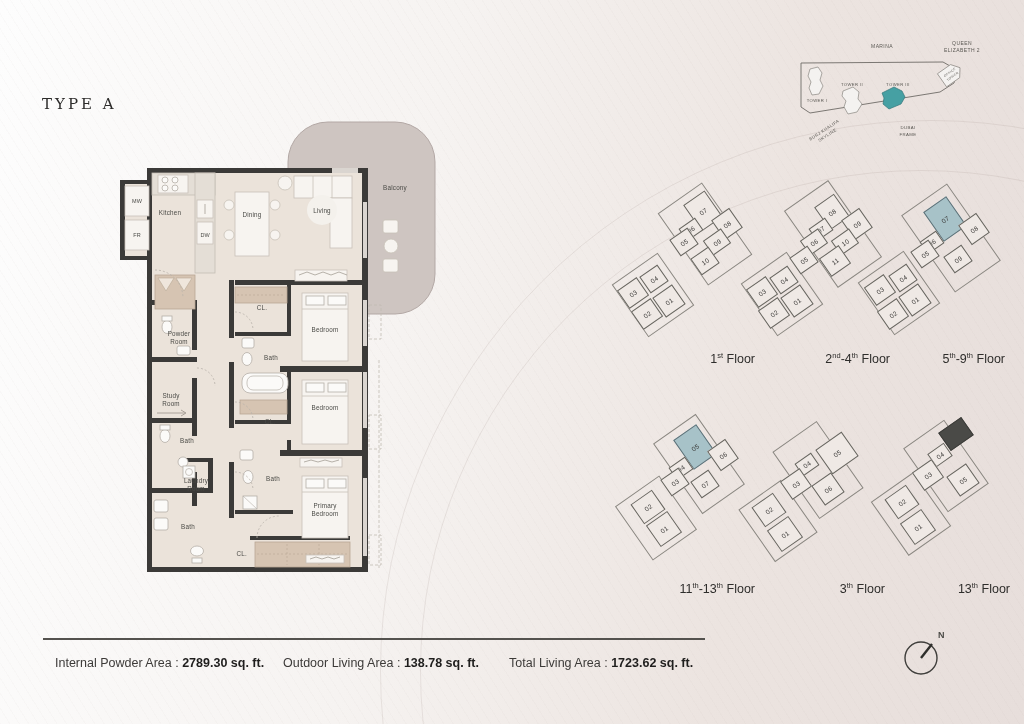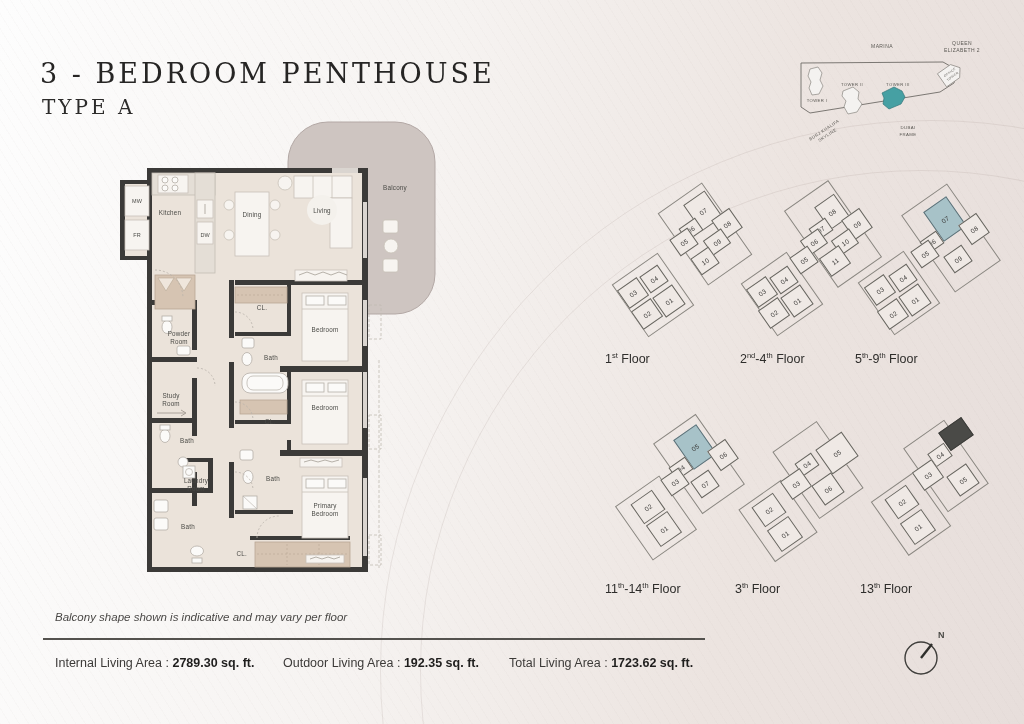--- a/index.html
+++ b/index.html
@@ -8,37 +8,37 @@
     background:linear-gradient(100deg,#fdfdfd 0%,#f6f3f1 40%,#ece4e0 72%,#e7dedb 100%);}
   #canvas::before{content:"";position:absolute;inset:0;pointer-events:none;
     background:repeating-linear-gradient(58deg,rgba(140,125,118,.05) 0 1px,transparent 1px 8px);
     opacity:.55;}
   .curve{position:absolute;border:1px solid rgba(160,145,138,.18);border-radius:50%;pointer-events:none;}
 
   
   .title{position:absolute;left:40px;top:58px;font-family:"DejaVu Serif","Liberation Serif",serif;
     font-size:27px;letter-spacing:3px;color:#262524;}
   .subtitle{position:absolute;left:42px;top:95px;font-family:"DejaVu Serif","Liberation Serif",serif;
-    font-size:20px;letter-spacing:3px;color:#2c2b2a;}
+    font-size:15px;letter-spacing:3px;color:#2c2b2a;}
 
   
   .note{position:absolute;left:55px;top:611px;font-style:italic;font-size:11.5px;color:#4a4846;}
   .sep{position:absolute;left:43px;top:638px;width:662px;height:2px;background:#54524e;}
   .stat{position:absolute;top:656px;font-size:12.5px;color:#3c3a38;white-space:nowrap;}
   .stat b{color:#1f1e1d;}
   .s1{left:55px}.s2{left:283px}.s3{left:509px}
 
   
   .plate{position:absolute;width:150px;height:210px;}
   .plate .arm{position:absolute;border:1px solid #8a8781;background:transparent;}
   .plate .unit{position:absolute;border:1px solid #67655f;background:#efe9e5;color:#3a3937;
     font-size:6.5px;display:flex;align-items:center;justify-content:center;letter-spacing:.3px;}
   .plate .unit.hl{background:var(--hl,#a7c2c8);border-color:#5d7077;}
   .plate .extra{position:absolute;background:#4a4a47;border:1px solid #3c3c39;}
-  .plate-label{position:absolute;top:176px;left:0;width:150px;text-align:left;
+  .plate-label{position:absolute;top:176px;left:0;width:150px;text-align:right;
     font-size:12.5px;font-weight:500;color:#2e2d2b;}
   .plate-label .sup{font-size:60%;vertical-align:super;}
 
   svg{font-family:"Liberation Sans",sans-serif;}
   svg text{fill:#4a4a46;}
   .wall{fill:var(--wall,#3b3a38);}
   .floor{fill:var(--floor,#ebe3da);}
   .balc{fill:var(--balc,#cec5c1);stroke:#b3a8a5;stroke-width:1;}
   .wf{fill:#f7f4f0;stroke:#c8c1b8;stroke-width:.8;}
   .cnt{fill:#e4ded6;stroke:#c4bdb4;stroke-width:.8;}
@@ -52,21 +52,20 @@
   .map-lbl{font-size:5px;letter-spacing:.4px;fill:#5a5853;}
   .map-shape{fill:#f4f2f0;stroke:#8a8781;stroke-width:.7;}
 </style>
 </head>
 <body>
 
 <div id="canvas">
   <div class="curve" style="left:380px;top:120px;width:1100px;height:1100px;"></div>
   <div class="curve" style="left:420px;top:170px;width:1000px;height:1000px;"></div>
 
-  <div class="title">3 - BEDROOM PENTHOUSE</div>
   <div class="subtitle">TYPE A</div>
 
   <svg style="position:absolute;left:790px;top:35px;" width="220" height="115" viewBox="0 0 220 115">
     <text class="map-lbl" x="92" y="13" text-anchor="middle">MARINA</text>
     <text class="map-lbl" x="172" y="10" text-anchor="middle">QUEEN</text>
     <text class="map-lbl" x="172" y="17" text-anchor="middle">ELIZABETH 2</text>
     <path d="M11,28 L153,27 L167,35 L164,48 L150,57 L20,78 L11,72 Z" fill="none" stroke="#6e6b66" stroke-width="0.9"></path>
     <path class="map-shape" d="M20,34 l8,-2 4,6 -2,7 3,6 -4,8 -7,1 -3,-7 2,-6 -3,-6 Z"></path>
     <text class="map-lbl" x="27" y="67" text-anchor="middle" style="font-size:4.2px">TOWER I</text>
     <path class="map-shape" d="M53,56 l10,-4 6,5 -1,7 4,5 -5,8 -9,2 -4,-7 2,-6 -4,-5 Z"></path>
@@ -286,25 +285,24 @@
     </g>
 
     <g>
       <rect class="dash" x="274" y="195" width="12" height="34"></rect>
       <rect class="dash" x="274" y="305" width="12" height="34"></rect>
       <rect class="dash" x="274" y="425" width="12" height="30"></rect>
       <line class="dash" x1="284" y1="250" x2="284" y2="460"></line>
     </g>
   </svg>
 
-  <div class="note">Balcony shape shown is indicative and may vary per floor</div>
   <div class="sep"></div>
 
-  <div class="stat s1"><span>Internal Living Area : </span><b>2789.30 sq. ft.</b></div>
-  <div class="stat s2"><span>Outdoor Living Area : </span><b>192.35 sq. ft.</b></div>
+  <div class="stat s1"><span>Internal Powder Area : </span><b>2789.30 sq. ft.</b></div>
+  <div class="stat s2"><span>Outdoor Living Area : </span><b>138.78 sq. ft.</b></div>
   <div class="stat s3"><span>Total Living Area : </span><b>1723.62 sq. ft.</b></div>
 
   <div id="plates">
       <div class="plate" style="left: 605px; top: 175px;">
         <div class="arm" style="left: 73px; top: 15px; width: 52px; height: 86px; transform: rotate(-35deg);"></div>
         <div class="arm" style="left: 20px; top: 88px; width: 54px; height: 62px; transform: rotate(-35deg);"></div>
         <div class="unit" style="left: 85px; top: 20px; width: 24px; height: 30px; transform: rotate(-35deg);">07</div>
         <div class="unit" style="left: 111px; top: 37px; width: 20px; height: 22px; transform: rotate(-35deg);">08</div>
         <div class="unit" style="left: 76px; top: 46.5px; width: 18px; height: 13px; transform: rotate(-35deg);">06</div>
         <div class="unit" style="left: 68px; top: 57px; width: 20px; height: 18px; transform: rotate(-35deg);">05</div>
@@ -349,21 +347,21 @@
       <div class="plate" style="left: 605px; top: 405px;">
         <div class="arm" style="left: 68px; top: 16px; width: 50px; height: 84px; transform: rotate(-35deg);"></div>
         <div class="arm" style="left: 24px; top: 80px; width: 52px; height: 64px; transform: rotate(-35deg);"></div>
         <div class="unit hl" style="left: 76px; top: 24px; width: 26px; height: 34px; transform: rotate(-35deg);">05</div>
         <div class="unit" style="left: 107px; top: 38px; width: 20px; height: 22px; transform: rotate(-35deg);">06</div>
         <div class="unit" style="left: 66px; top: 55.5px; width: 18px; height: 13px; transform: rotate(-35deg);">04</div>
         <div class="unit" style="left: 59px; top: 67px; width: 20px; height: 18px; transform: rotate(-35deg);">03</div>
         <div class="unit" style="left: 89px; top: 69px; width: 20px; height: 18px; transform: rotate(-35deg);">07</div>
         <div class="unit" style="left: 30px; top: 90px; width: 24px; height: 22px; transform: rotate(-35deg);">02</div>
         <div class="unit" style="left: 46px; top: 111px; width: 24px; height: 24px; transform: rotate(-35deg);">01</div>
-        <div class="plate-label"><span>11</span><span class="sup">th</span><span>-14</span><span class="sup">th</span><span> Floor</span></div>
+        <div class="plate-label"><span>11</span><span class="sup">th</span><span>-13</span><span class="sup">th</span><span> Floor</span></div>
       </div>
       <div class="plate" style="left: 735px; top: 405px;">
         <div class="arm" style="left: 56px; top: 24px; width: 52px; height: 80px; transform: rotate(-35deg);"></div>
         <div class="arm" style="left: 17px; top: 84px; width: 50px; height: 62px; transform: rotate(-35deg);"></div>
         <div class="unit" style="left: 86px; top: 33px; width: 30px; height: 28px; transform: rotate(-35deg);">05</div>
         <div class="unit" style="left: 62px; top: 51.5px; width: 18px; height: 13px; transform: rotate(-35deg);">04</div>
         <div class="unit" style="left: 49px; top: 68px; width: 22px; height: 20px; transform: rotate(-35deg);">03</div>
         <div class="unit" style="left: 81px; top: 72px; width: 22px; height: 22px; transform: rotate(-35deg);">06</div>
         <div class="unit" style="left: 21px; top: 93px; width: 24px; height: 22px; transform: rotate(-35deg);">02</div>
         <div class="unit" style="left: 37px; top: 116px; width: 24px; height: 24px; transform: rotate(-35deg);">01</div>

